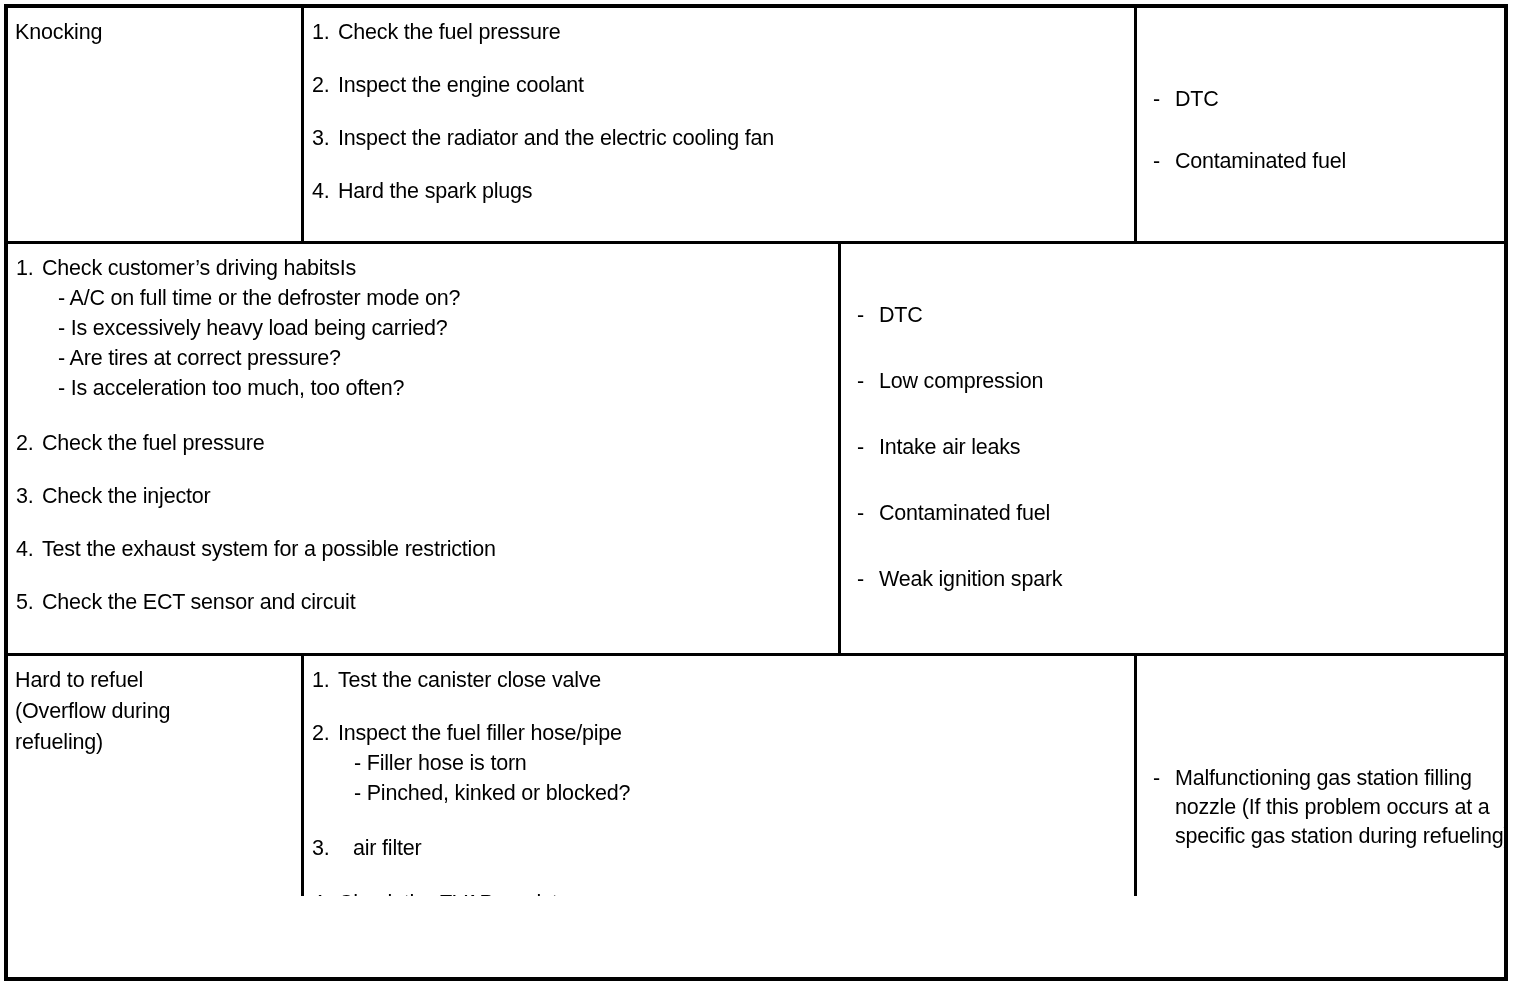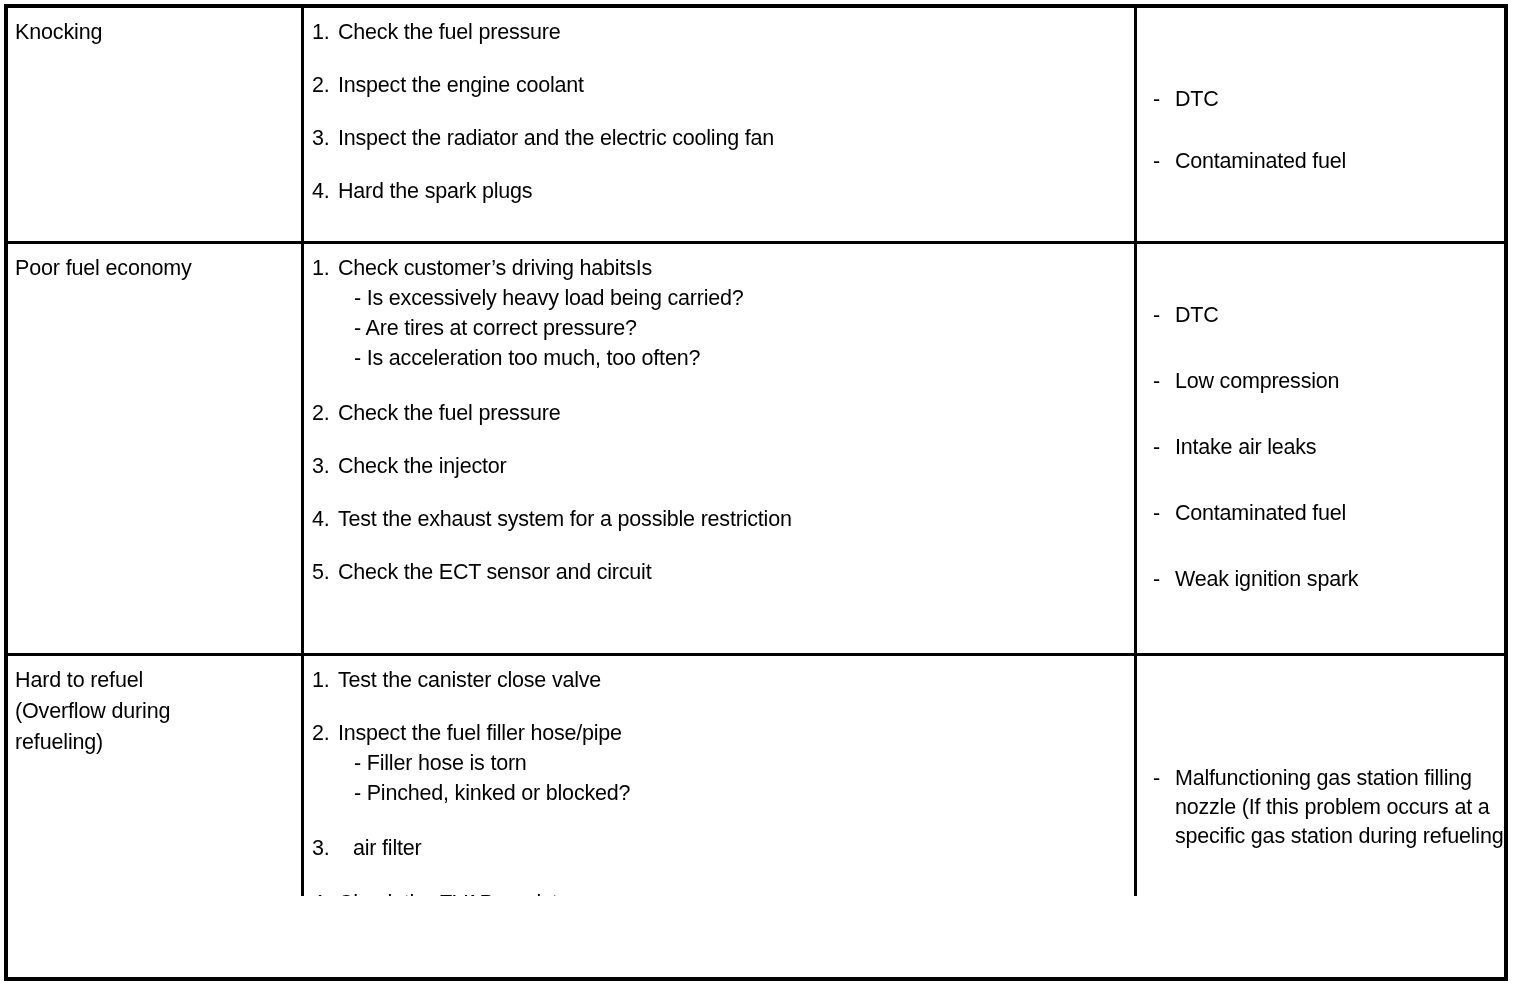--- a/index.html
+++ b/index.html
@@ -179,30 +179,28 @@
               <span>Contaminated fuel</span>
             </div>
           </div>
         </div>
       </div>
 
     </div>
 
     <div class="row row-2">
 
-      <div class="cell col-symptom">
-        <div class="sym-text">Poor fuel economy</div>
-      </div>
 
       <div class="cell col-actions">
         <div class="step">
           <span class="num">1.</span>
           <span class="txt">Check customer’s driving habitsIs</span>
         </div>
         <div class="substeps">
+          <div class="substep">- A/C on full time or the defroster mode on?</div>
           <div class="substep">- Is excessively heavy load being carried?</div>
           <div class="substep">- Are tires at correct pressure?</div>
           <div class="substep">- Is acceleration too much, too often?</div>
         </div>
         <div class="gap-md"></div>
         <div class="step">
           <span class="num">2.</span>
           <span class="txt">Check the fuel pressure</span>
         </div>
         <div class="gap-sm"></div>

